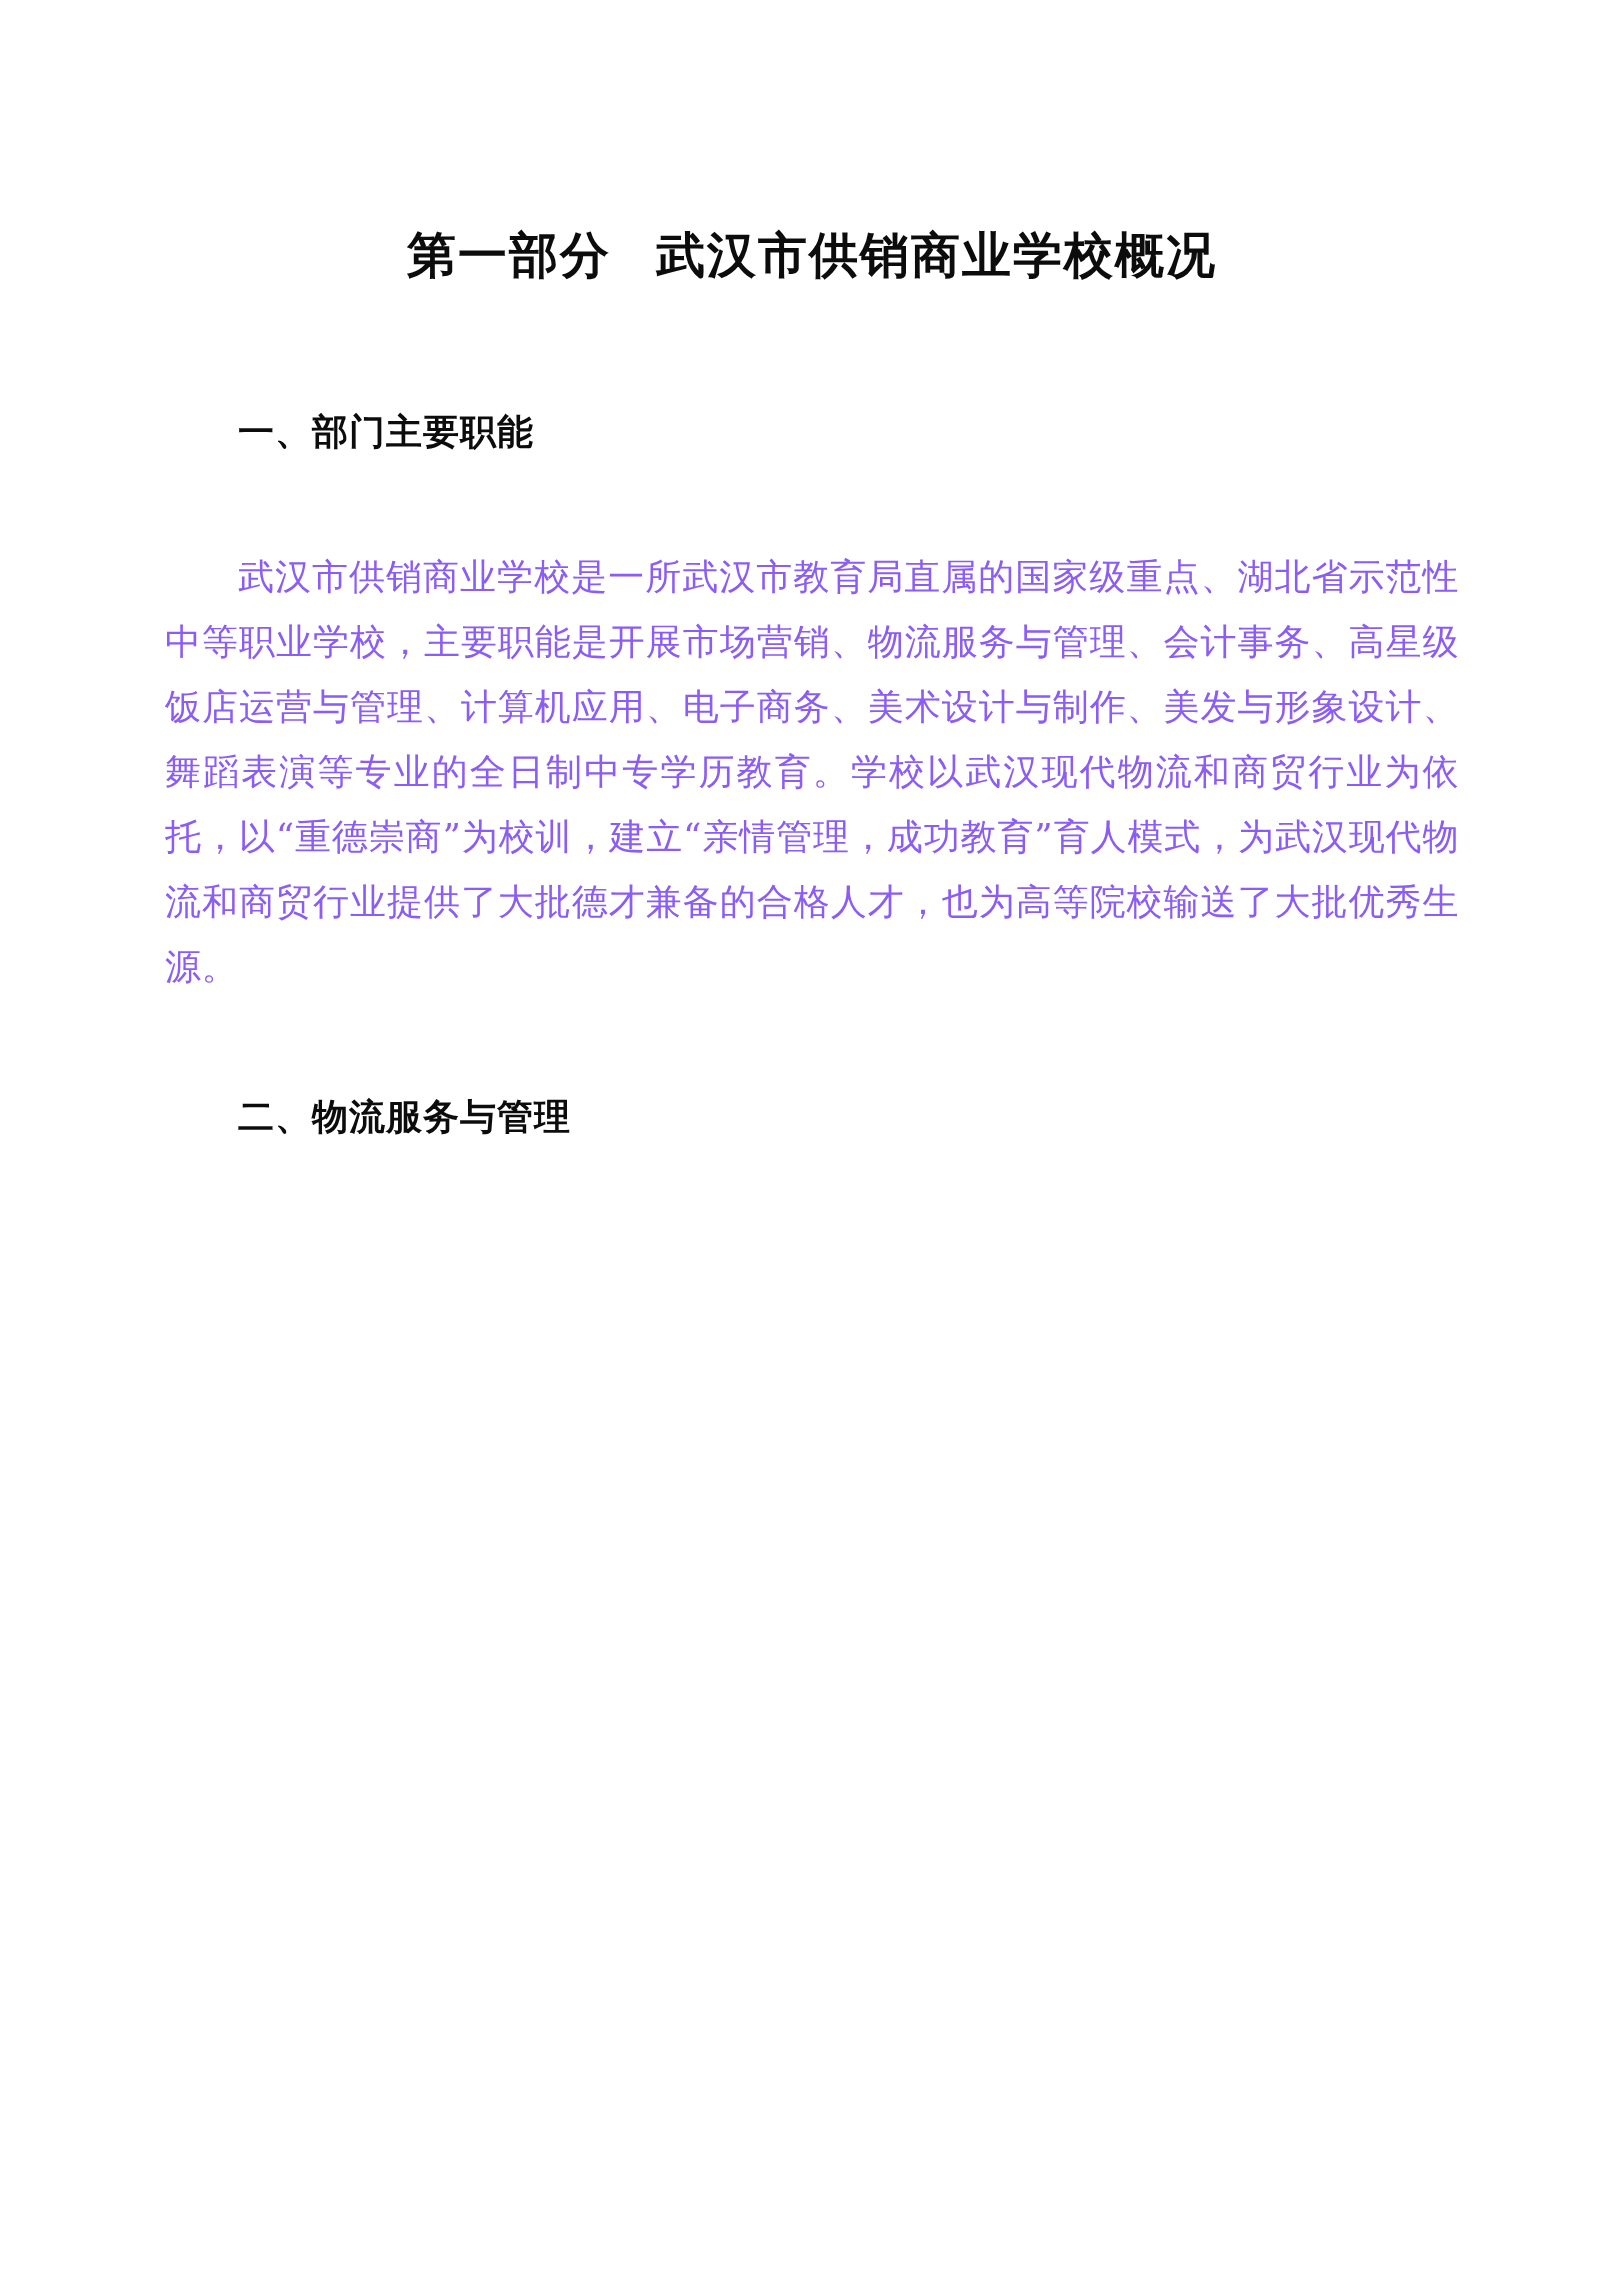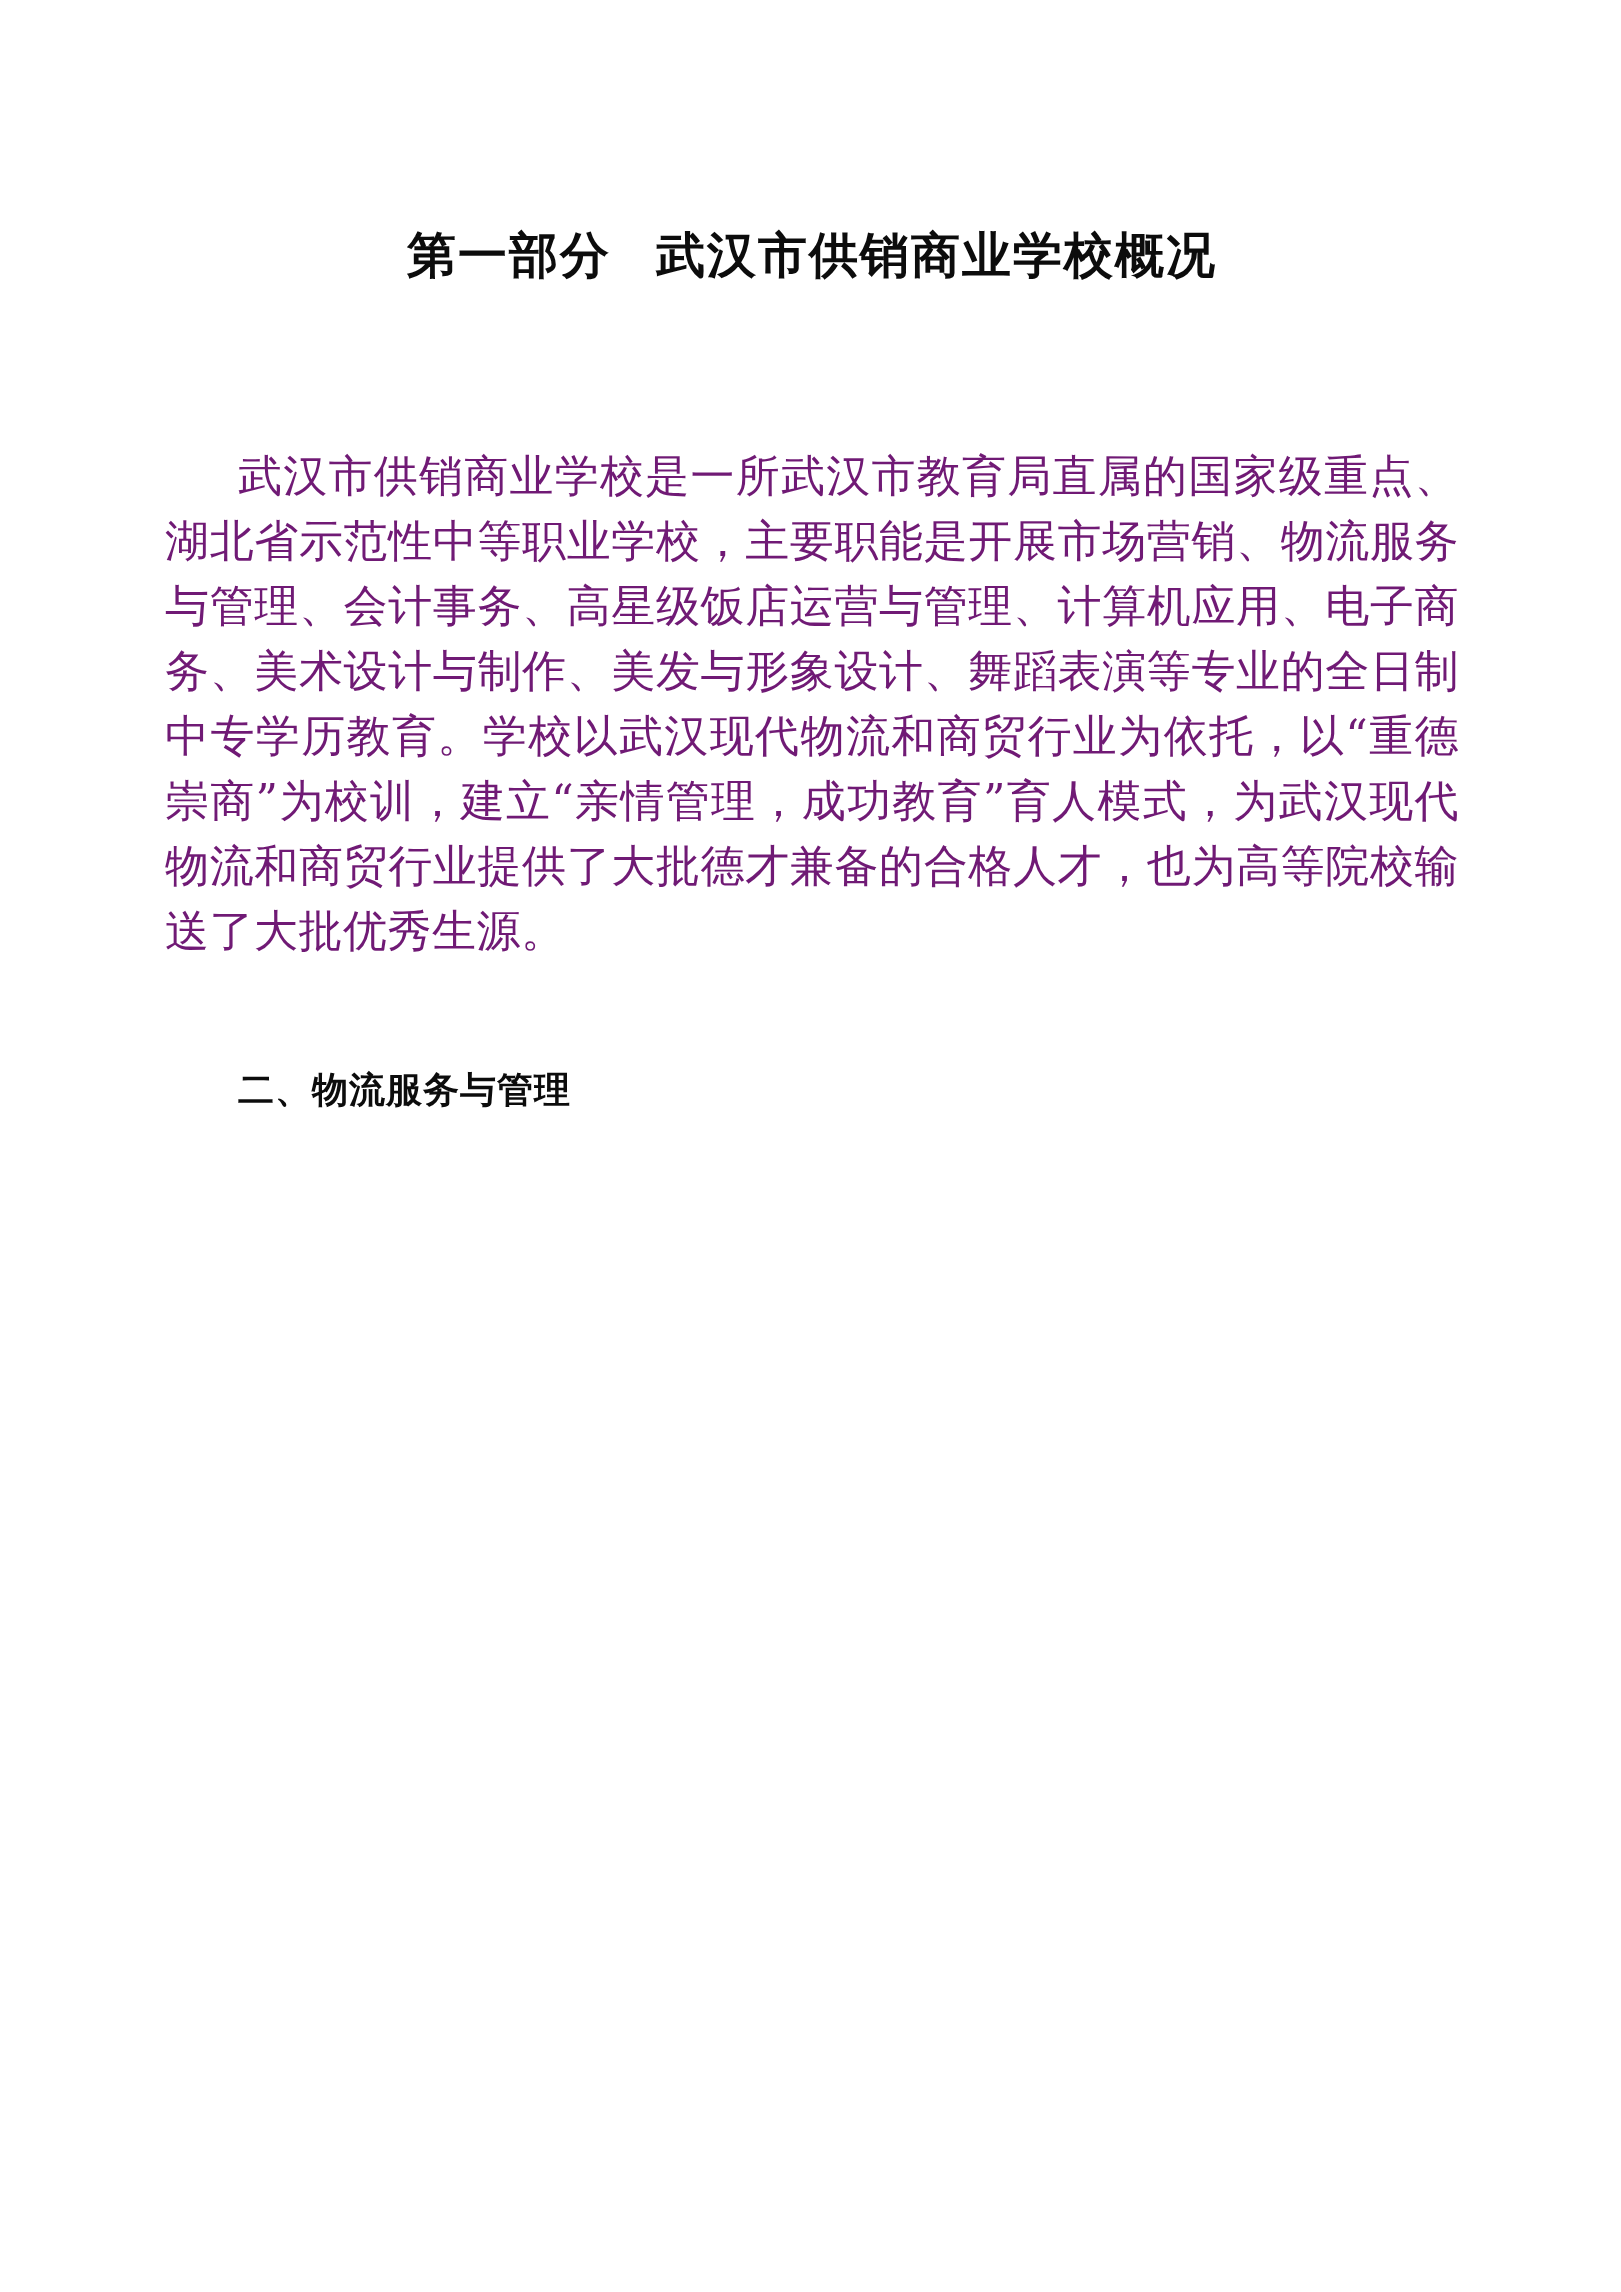--- a/index.html
+++ b/index.html
@@ -45,23 +45,23 @@
     font-family: "DejaVu Sans", "Liberation Sans", sans-serif;
     font-weight: bold;
     font-size: 36px;
     line-height: 1.35;
     color: #0c0c0c;
     text-indent: 73px;
     letter-spacing: 1px;
   }
   .body-par {
     font-family: "DejaVu Serif", "Liberation Serif", serif;
-    font-size: 44px;
+    font-size: 36px;
     line-height: 65px;
-    color: #701a75;
+    color: #8b5cf6;
     text-indent: 73px;
     text-align: justify;
     text-justify: inter-ideograph;
     letter-spacing: 0.5px;
   }
   .gap-after-title { height: 59px; }
   .gap-small { height: 21.6px; }
   .gap-mid { height: 29px; }
 </style>
 </head>
@@ -69,20 +69,21 @@
 
 <div class="page">
   <div class="content">
 
     <h1 class="doc-title">
       <span>第一部分</span><span class="title-gap"></span><span>武汉市供销商业学校概况</span>
     </h1>
 
     <div class="gap-after-title"></div>
 
+    <h2 class="section-heading">一、部门主要职能</h2>
     <div class="gap-small"></div>
     <p class="body-par">武汉市供销商业学校是一所武汉市教育局直属的国家级重点、湖北省示范性中等职业学校，主要职能是开展市场营销、物流服务与管理、会计事务、高星级饭店运营与管理、计算机应用、电子商务、美术设计与制作、美发与形象设计、舞蹈表演等专业的全日制中专学历教育。学校以武汉现代物流和商贸行业为依托，以“重德崇商”为校训，建立“亲情管理，成功教育”育人模式，为武汉现代物流和商贸行业提供了大批德才兼备的合格人才，也为高等院校输送了大批优秀生源。</p>
 
     <div class="gap-mid"></div>
 
     <h2 class="section-heading">二、物流服务与管理</h2>
     <div class="gap-small"></div>
 
   </div>
 </div>

